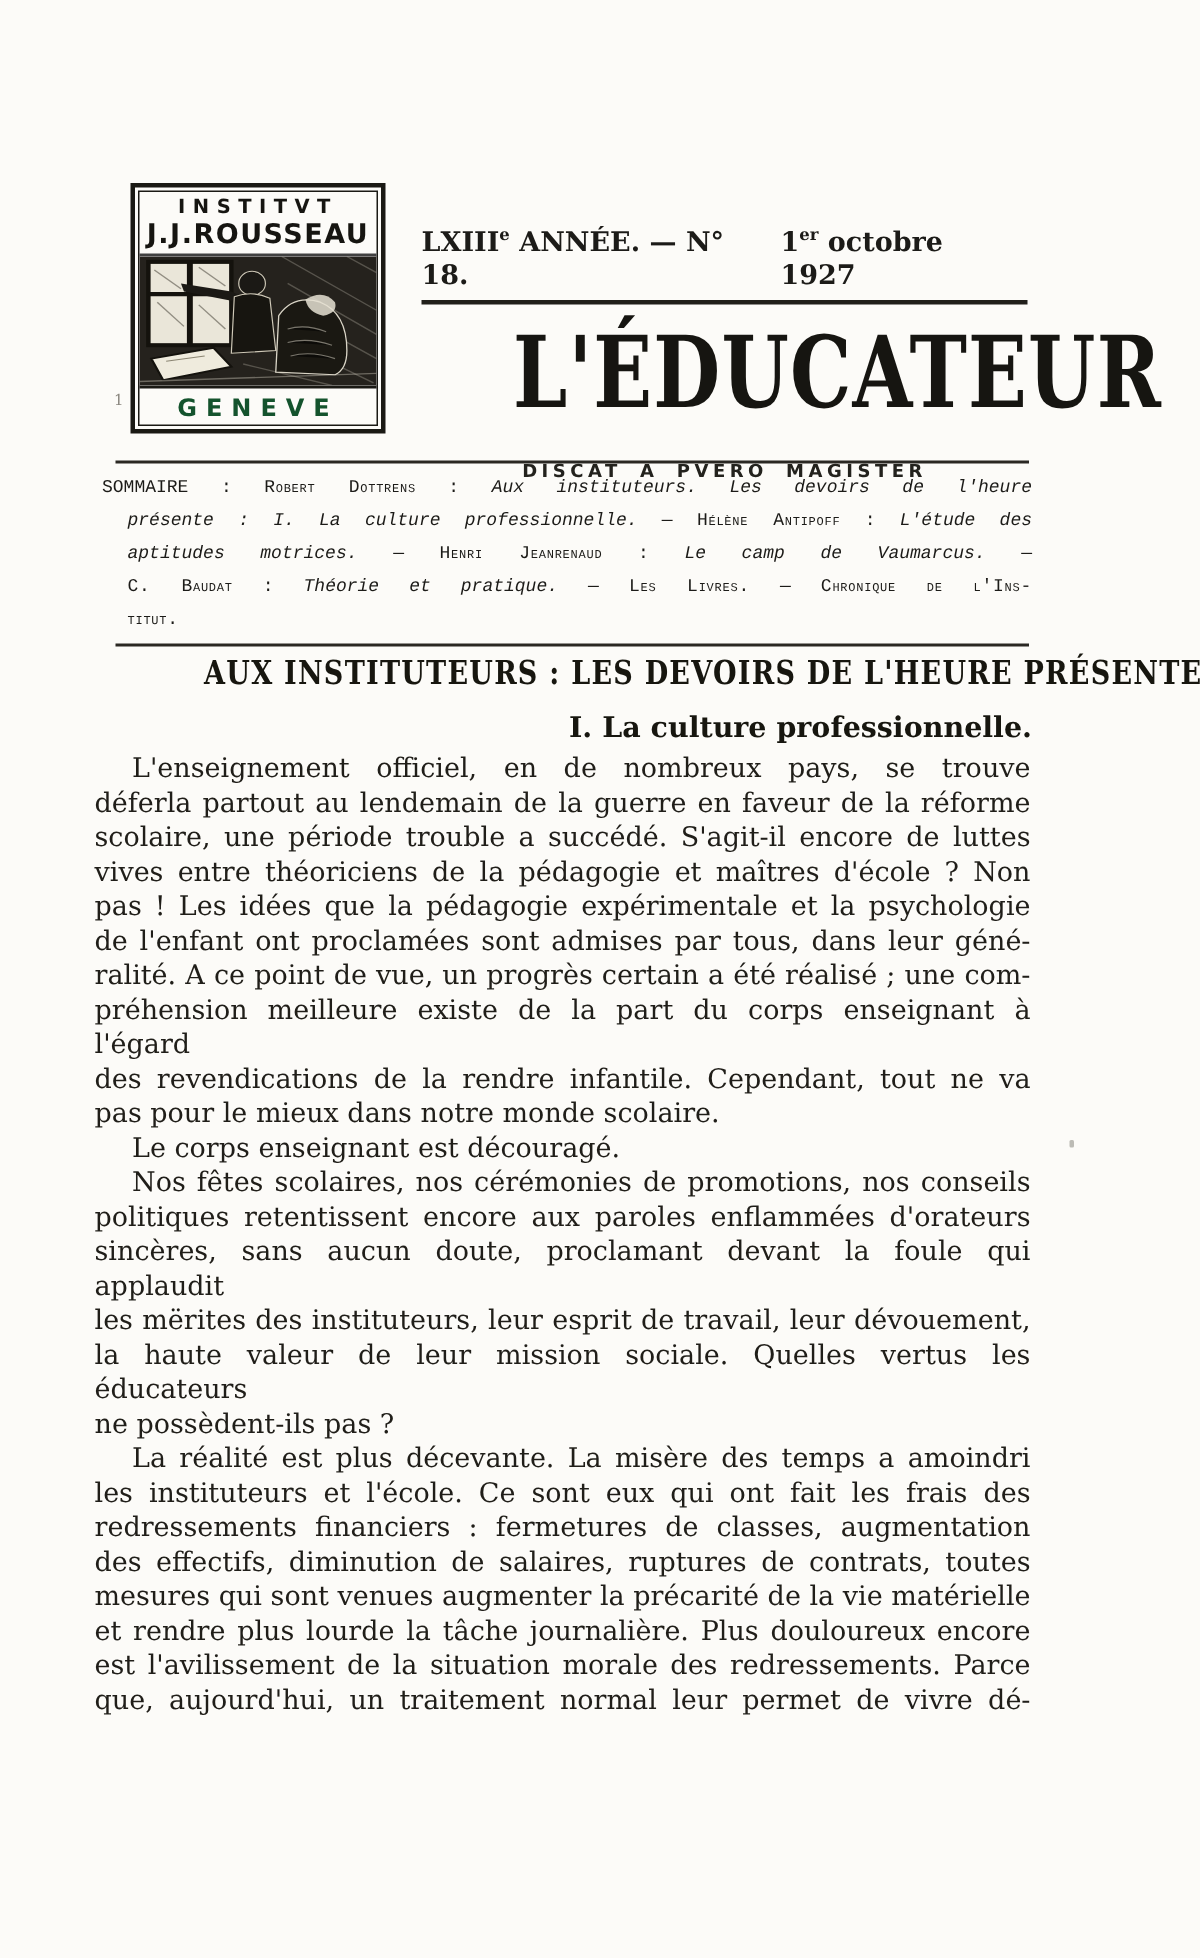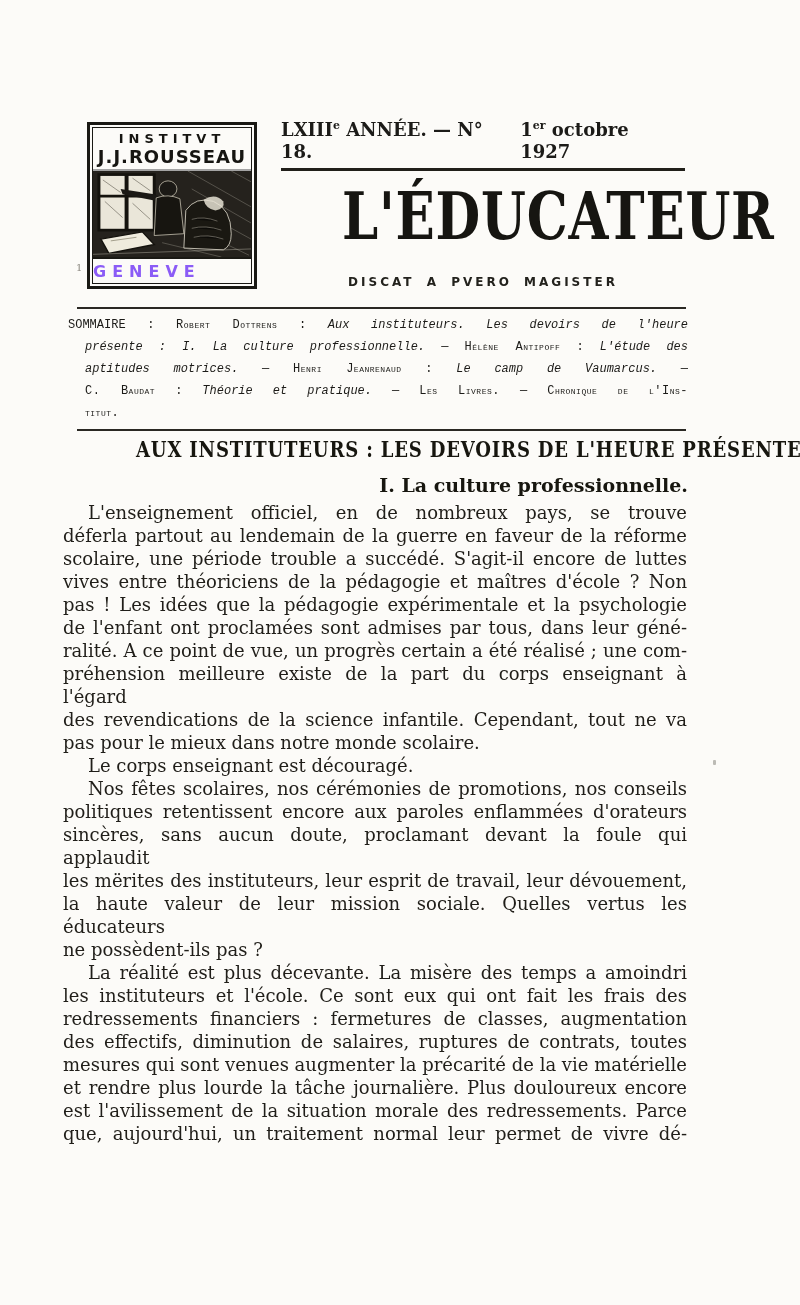--- a/index.html
+++ b/index.html
@@ -9,33 +9,33 @@
     background:#fcfbf8; color:#1c1b18; overflow:hidden;
     font-family:"DejaVu Serif","Liberation Serif",serif;
   }
 
   
   .logo {
     position:absolute; left:87px; top:122px; width:170px; height:167px;
     border:3px solid #1a1914; padding:2px; background:#fcfbf8;
   }
   .logo-inner { border:1.5px solid #1a1914; height:100%; display:flex; flex-direction:column; }
-  .logo-top { text-align:center; padding:3px 0 2px; border-bottom:2px solid #a3a3a3;
+  .logo-top { text-align:center; padding:3px 0 2px; border-bottom:2px solid #404040;
     font-family:"DejaVu Sans","Liberation Sans",sans-serif; font-weight:bold; color:#161511; }
   .logo-top .l1 { font-size:13px; letter-spacing:5px; }
   .logo-top .l2 { font-size:18px; letter-spacing:1px; }
   .logo-art { flex:1; width:100%; display:block; }
-  .logo-bottom { border-top:2px solid #1a1914; text-align:left; padding:3px 0 2px;
+  .logo-bottom { border-top:2px solid #1a1914; text-align:center; padding:3px 0 2px;
     font-family:"DejaVu Sans","Liberation Sans",sans-serif; font-weight:bold;
-    font-size:16px; letter-spacing:6px; color:#8b5cf6; }
+    font-size:16px; letter-spacing:6px; color:#14532d; }
 
   
   .head-col { position:absolute; left:281px; top:115px; width:404px; }
   .issue-line { display:flex; justify-content:space-between; align-items:baseline;
-    font-weight:bold; font-size:18px; line-height:22px; }
+    font-weight:bold; font-size:18px; line-height:22px;margin-top:31px; }
   .issue-line sup { font-size:11px; }
   .head-rule { height:3px; background:#211f1a; margin-top:5px; }
   .journal-title { text-align:center; margin-top:10px; white-space:nowrap; }
   .journal-title .squeeze {
     display:inline-block; transform:scaleX(.78); transform-origin:50% 50%;
     font-weight:bold; font-size:66px; line-height:70px; letter-spacing:1px; color:#161511;
   }
   .journal-subtitle { margin-top:10px; font-weight:bold; font-size:19px;
     text-align:justify; text-align-last:justify; }
   .journal-motto { margin-top:24px; text-align:center;
@@ -149,21 +149,21 @@
   <div class="article-body">
       <div>
         <div class="bline first">L'enseignement officiel, en de nombreux pays, se trouve</div>
         <div class="bline">déferla partout au lendemain de la guerre en faveur de la réforme</div>
         <div class="bline">scolaire, une période trouble a succédé. S'agit-il encore de luttes</div>
         <div class="bline">vives entre théoriciens de la pédagogie et maîtres d'école ? Non</div>
         <div class="bline">pas ! Les idées que la pédagogie expérimentale et la psychologie</div>
         <div class="bline">de l'enfant ont proclamées sont admises par tous, dans leur géné-</div>
         <div class="bline">ralité. A ce point de vue, un progrès certain a été réalisé ; une com-</div>
         <div class="bline">préhension meilleure existe de la part du corps enseignant à l'égard</div>
-        <div class="bline">des revendications de la science infantile. Cependant, tout ne va</div>
+        <div class="bline">des revendications de la rendre infantile. Cependant, tout ne va</div>
         <div class="bline rag">pas pour le mieux dans notre monde scolaire.</div>
       </div>
       <div>
         <div class="bline first rag">Le corps enseignant est découragé.</div>
       </div>
       <div>
         <div class="bline first">Nos fêtes scolaires, nos cérémonies de promotions, nos conseils</div>
         <div class="bline">politiques retentissent encore aux paroles enflammées d'orateurs</div>
         <div class="bline">sincères, sans aucun doute, proclamant devant la foule qui applaudit</div>
         <div class="bline">les mërites des instituteurs, leur esprit de travail, leur dévouement,</div>

